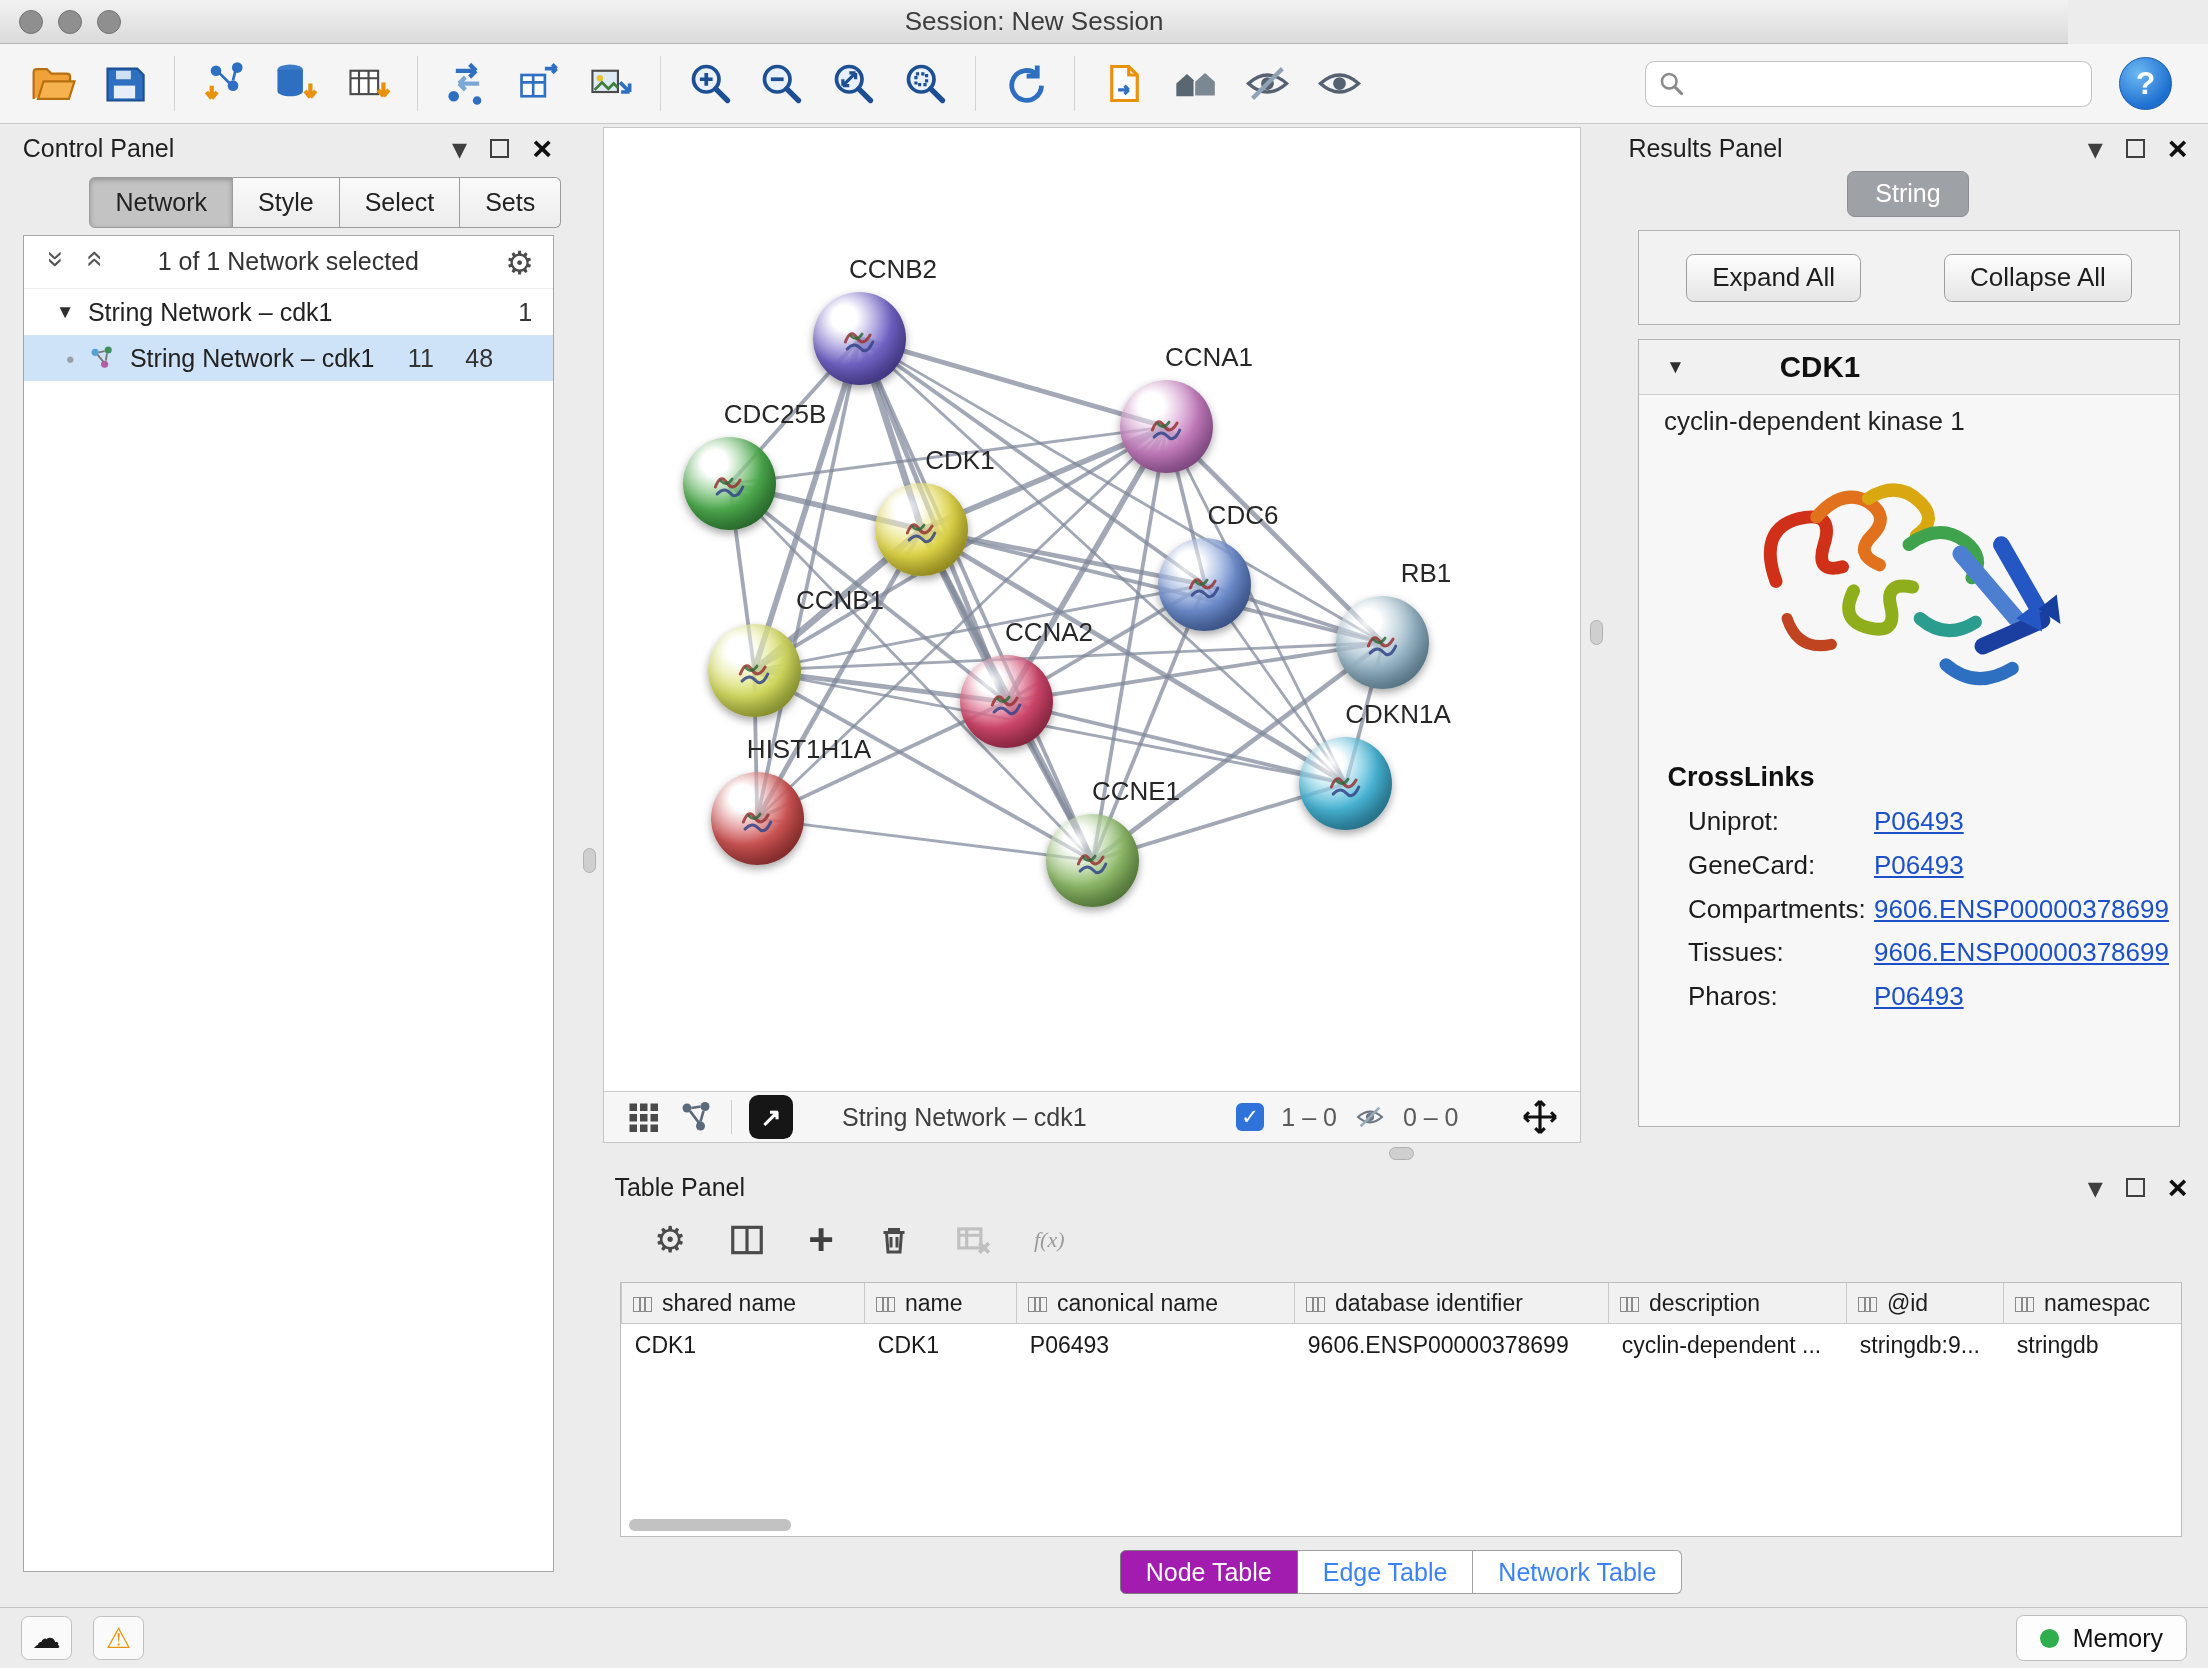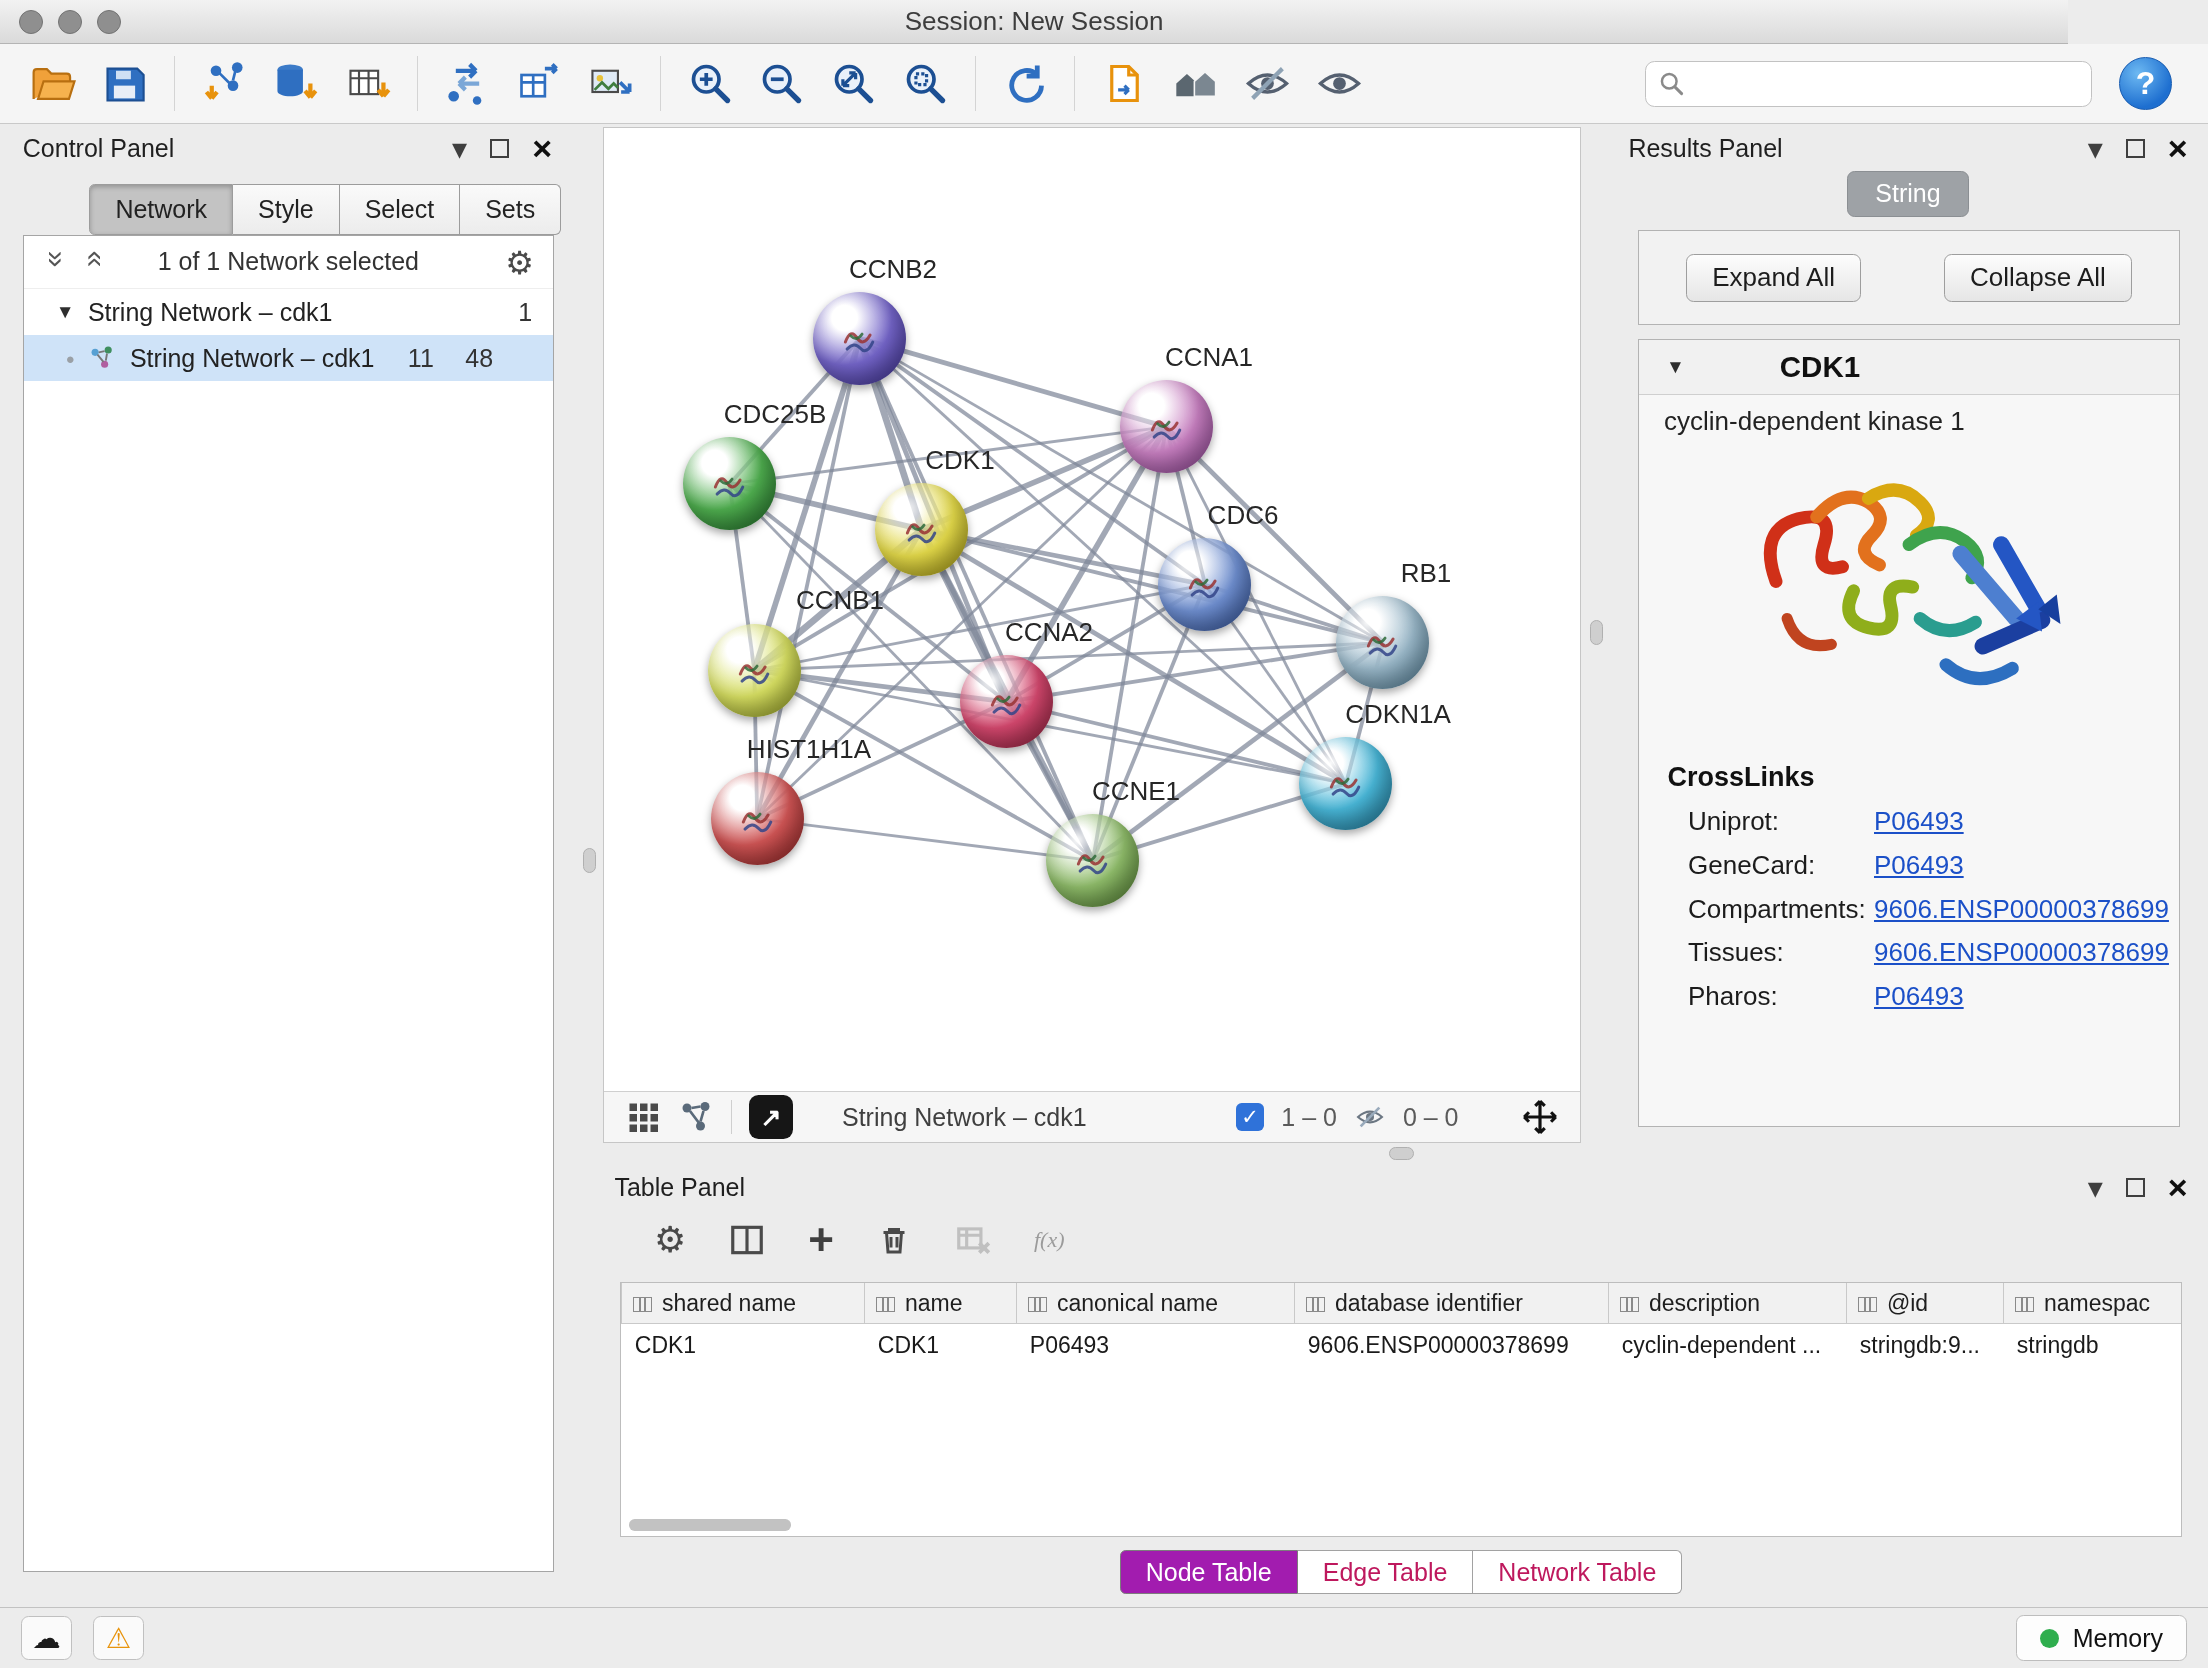--- a/index.html
+++ b/index.html
@@ -30,21 +30,21 @@
     border:1px solid #155ab0;}
   
   .panel-header{display:flex;align-items:center;height:42px;padding:0 11.4px;}
   .panel-title{font-size:25px;color:#1f1f1f;}
   .panel-controls{margin-left:auto;display:flex;align-items:center;gap:23px;}
   .pc-caret{font-size:30px;color:#3f3f3f;line-height:19px;}
   .pc-float{width:19px;height:19px;border:2.9px solid #3f3f3f;display:inline-block;}
   .pc-close{font-size:34px;font-weight:bold;color:#101010;line-height:23px;}
   
   .control-panel{position:absolute;left:11.4px;top:127px;width:552px;height:1449px;}
-  .cp-tabs{display:flex;margin-top:15px;padding-left:78px;}
+  .cp-tabs{display:flex;margin-top:8px;padding-left:78px;}
   .cp-tab{padding:0 25px;height:51px;line-height:49px;border:1px solid #9c9c9c;border-left:none;
     background:linear-gradient(#fafafa,#ececec);font-size:25px;color:#222;}
   .cp-tab:first-child{border-left:1px solid #9c9c9c;border-radius:5.7px 0 0 5.7px;}
   .cp-tab:last-child{border-radius:0 5.7px 5.7px 0;}
   .cp-tab.active{background:#c3c3c3;box-shadow:inset 0 1.9px 4.8px rgba(0,0,0,.25);}
   .cp-body{position:absolute;top:108px;left:11.4px;right:9.5px;bottom:3.8px;background:#fff;border:1px solid #a5a5a5;}
   .cp-statusrow{position:relative;height:53px;border-bottom:1px solid #eee;}
   .cp-chevs{position:absolute;left:25px;top:5.7px;display:flex;gap:19px;}
   .chev{display:inline-block;font-size:30px;color:#555;transform:rotate(90deg);}
   .chev.up{transform:rotate(-90deg);}
@@ -116,21 +116,21 @@
   th:nth-child(4),td:nth-child(4){width:314px;}
   th:nth-child(5),td:nth-child(5){width:238px;}
   th:nth-child(6),td:nth-child(6){width:157px;}
   th:nth-child(7),td:nth-child(7){width:181px;}
   .col-ic{display:inline-block;width:19px;height:14.3px;border:1.9px solid #8a8a8a;margin-right:9.5px;
     vertical-align:middle;background:linear-gradient(to right,transparent 0 4.8px,#8a8a8a 4.8px 6.7px,transparent 6.7px 10.5px,#8a8a8a 10.5px 12.4px,transparent 12.4px);}
   .hscroll{position:absolute;left:0;right:0;bottom:1.9px;height:15px;}
   .hthumb{position:absolute;left:7.6px;width:162px;height:11.4px;border-radius:5.7px;background:#c2c2c2;}
   .tp-tabs{position:absolute;left:0;right:0;top:384px;display:flex;justify-content:center;}
   .tp-tab{height:44px;line-height:42px;padding:0 25px;border:1px solid #a2a2a2;border-left:none;
-    background:#fff;font-size:25px;color:#be185d;}
+    background:#fff;font-size:25px;color:#3b82f6;}
   .tp-tab:first-child{border-left:1px solid #a2a2a2;border-radius:5.7px 0 0 5.7px;}
   .tp-tab:last-child{border-radius:0 5.7px 5.7px 0;}
   .tp-tab.active{background:#a21caf;color:#fff;border-color:#7c7c7c;}
   
   .status-bar{position:absolute;left:0;top:1607px;width:2208px;height:61px;background:#ececec;
     border-top:1px solid #c2c2c2;display:flex;align-items:center;padding:0 21px;gap:21px;}
   .sb-btn{width:51px;height:44px;background:#fafafa;border:1px solid #c0c0c0;border-radius:7.6px;
     display:flex;align-items:center;justify-content:center;font-size:28.5px;}
   .sb-cloud{color:#1c1c1c;}
   .sb-warn{color:#e8930c;}

